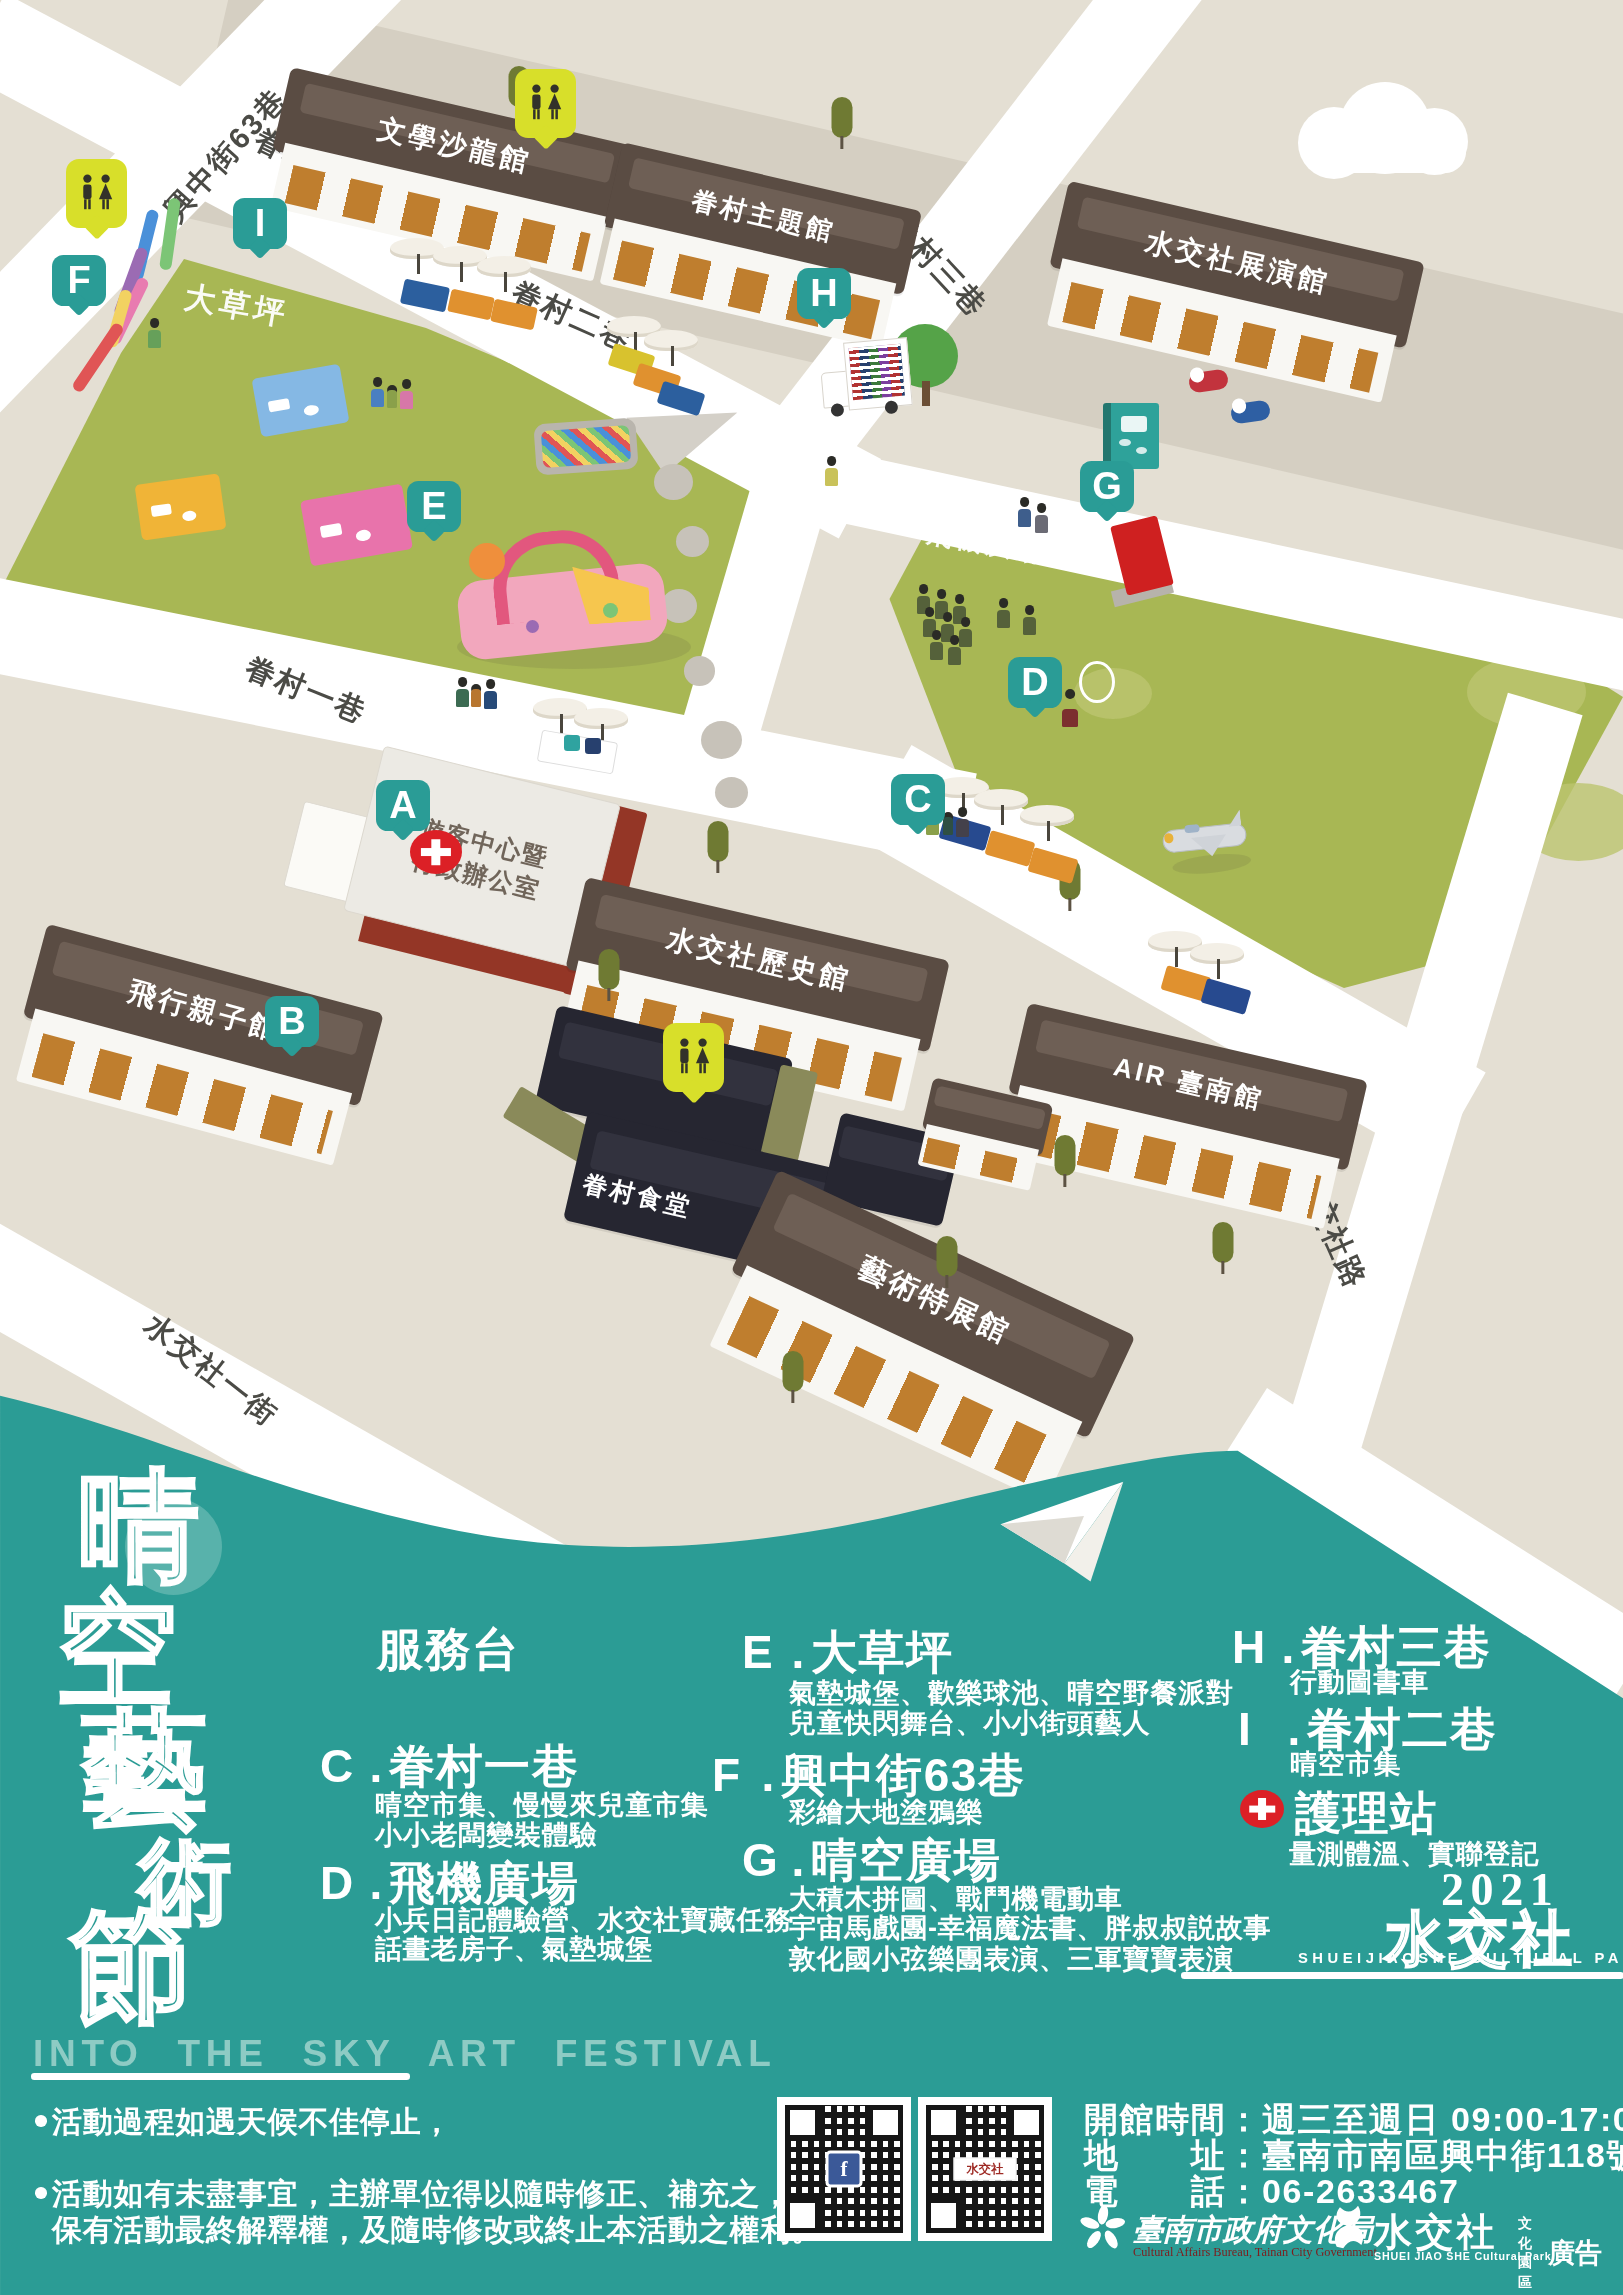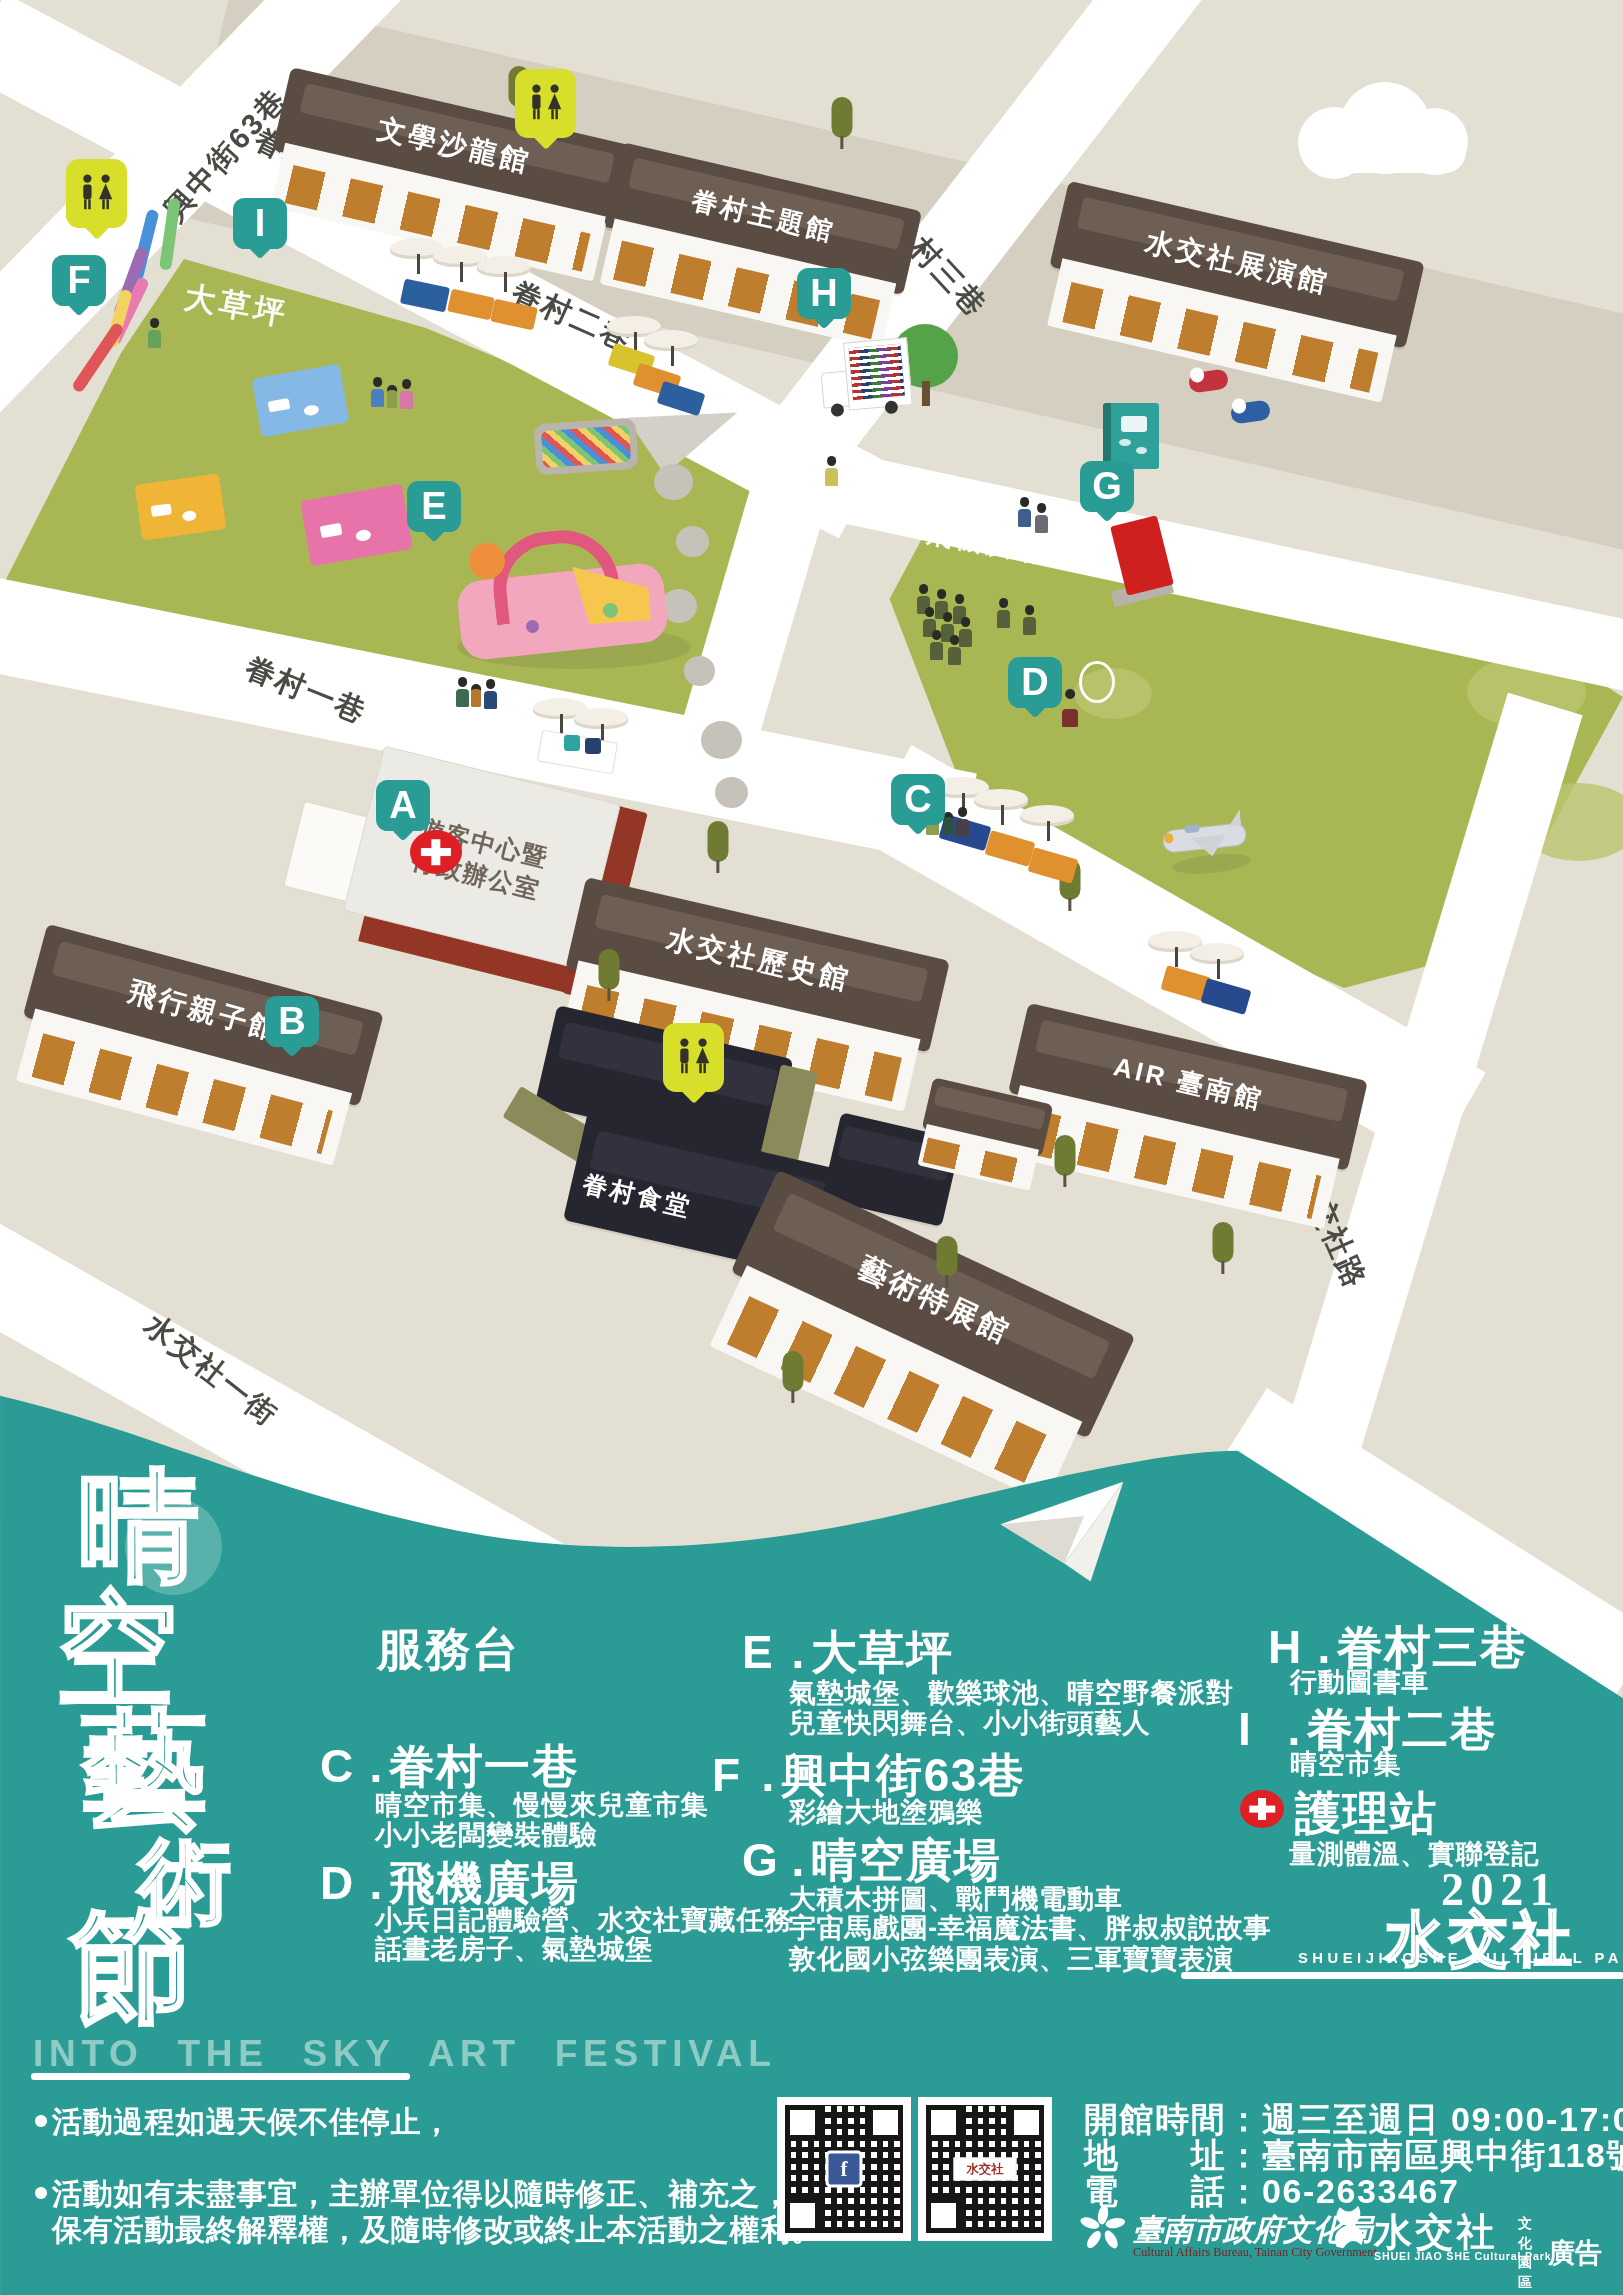--- a/index.html
+++ b/index.html
@@ -450,21 +450,21 @@
     <div class="li-detail" style="left:789px;top:1705px;">兒童快閃舞台、小小街頭藝人</div>
     <div class="li-title" style="left:712px;top:1745px;">
       <span class="ll">F</span><span class="sep">.</span><span>興中街63巷</span></div>
     <div class="li-detail" style="left:789px;top:1794px;">彩繪大地塗鴉樂</div>
     <div class="li-title" style="left:742px;top:1830px;">
       <span class="ll">G</span><span class="sep">.</span><span>晴空廣場</span></div>
     <div class="li-detail" style="left:789px;top:1881px;">大積木拼圖、戰鬥機電動車</div>
     <div class="li-detail" style="left:789px;top:1910px;">宇宙馬戲團-幸福魔法書、胖叔叔説故事</div>
     <div class="li-detail" style="left:789px;top:1941px;">敦化國小弦樂團表演、三軍寶寶表演</div>
 
-    <div class="li-title" style="left:1232px;top:1617px;margin-left:36px;">
+    <div class="li-title" style="left:1232px;top:1617px;">
       <span class="ll">H</span><span class="sep">.</span><span>眷村三巷</span></div>
     <div class="li-detail" style="left:1290px;top:1664px;">行動圖書車</div>
     <div class="li-title" style="left:1238px;top:1699px;">
       <span class="ll">I</span><span class="sep">.</span><span>眷村二巷</span></div>
     <div class="li-detail" style="left:1290px;top:1746px;">晴空市集</div>
 
     <div class="redcross" style="left:1240px;top:1790px;width:44px;height:38px;"></div>
     <div class="li-title" style="left:1295px;top:1783px;">護理站</div>
     <div class="li-detail" style="left:1289px;top:1836px;">量測體溫、實聯登記</div>
 

